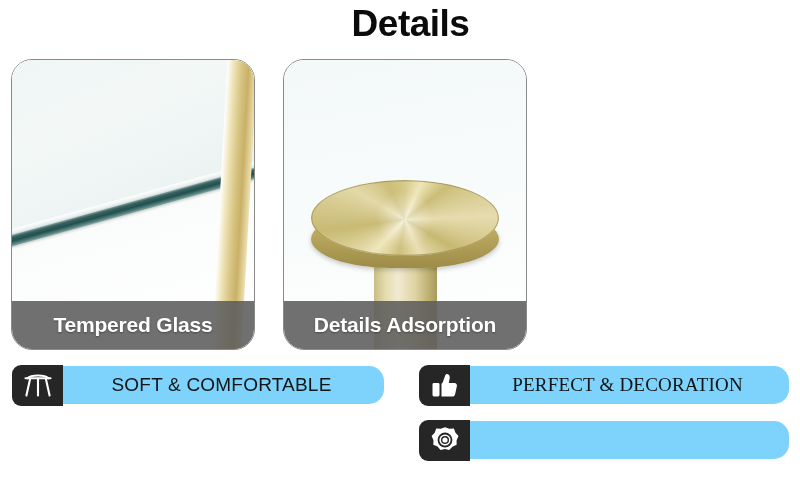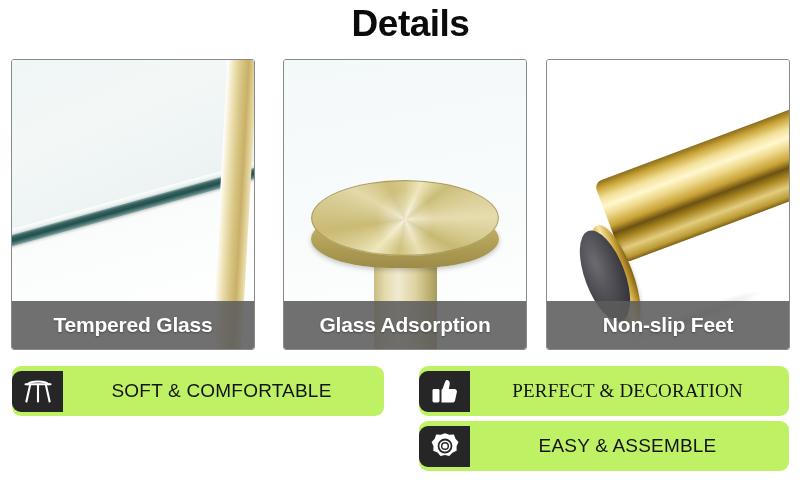--- a/index.html
+++ b/index.html
@@ -20,21 +20,21 @@
     color:#0b0b0b;
     line-height:44px;
     padding-left:21px;
   }
 
   
   .cards { position:absolute; left:0; top:59px; width:800px; height:292px; }
   .card {
     position:absolute; top:0; width:244px; height:291px;
     border:1.3px solid #8a8a8a;
-    border-radius:3px;
+    border-radius:21px;
     background:#ffffff;
     overflow:hidden;
   }
   .card.c1 { left:11px; }
   .card.c2 { left:283px; }
   .card.c3 { left:546px; }
 
   .photo { position:absolute; inset:0; overflow:hidden; }
 
   
@@ -134,23 +134,23 @@
     color:#ffffff;
     font-size:21px; font-weight:bold;
     display:flex; align-items:center; justify-content:center;
     letter-spacing:-0.2px;
     text-shadow:0 1px 2px rgba(0,0,0,.35);
   }
 
   
   .features { position:absolute; left:0; top:366px; width:800px; height:122px; }
   .fbar {
-    position:absolute; height:50px;
-    background:#bef264;
-    border-radius:9px;
+    position:absolute; height:38px;
+    background:#7dd3fc;
+    border-radius:15px;
     display:flex; align-items:center;
   }
   .fbar.f1 { left:12px;  top:0;   width:372px; }
   .fbar.f2 { left:419px; top:0;   width:370px;font-family:Liberation Serif, serif; }
   .fbar.f3 { left:12px;  top:55px; width:372px; }
   .fbar.f4 { left:419px; top:55px; width:370px; }
 
   .ficon {
     width:51px; height:41px;
     background:#262626;
@@ -186,33 +186,23 @@
       <div class="caption">Tempered Glass</div>
     </div>
 
     <div class="card c2">
       <div class="photo">
         <div class="knob-bg"></div>
         <div class="knob-shaft"></div>
         <div class="knob-side"></div>
         <div class="knob-top"></div>
       </div>
-      <div class="caption">Glass Adsorption</div>
-    </div>
-
-    <div class="card c3">
-      <div class="photo">
-        <div class="foot-bg"></div>
-        <div class="foot-shadow"></div>
-        <div class="leg-tube"></div>
-        <div class="foot-ring"></div>
-        <div class="foot-rubber"></div>
-      </div>
-      <div class="caption">Non-slip Feet</div>
-    </div>
+      <div class="caption">Details Adsorption</div>
+    </div>
+
 
   </div>
 
   <div class="features">
 
     <div class="fbar f1">
       <div class="ficon">
         <svg width="30" height="26" viewBox="0 0 30 26" fill="none" stroke="#ffffff" stroke-width="2.1" stroke-linecap="round">
           <path d="M2.5 6.2 H27.5"></path>
           <path d="M4.6 6.2 C8 2.6 22 2.6 25.4 6.2"></path>
@@ -238,18 +228,17 @@
     <div class="fbar f4">
       <div class="ficon">
         <svg width="30" height="28" viewBox="0 0 30 28">
           <path fill="#ffffff" d="M15 1.2 l4.4 1.6 4.5-.4 1.6 4.3 3 3.4 -1.9 4.1 0 4.6 -4.2 1.9 -3.2 3.3 -4.2-1.1 -4.5 1.1 -3-3.4 -4.2-1.8 .2-4.6 -1.9-4.2 3.1-3.3 1.5-4.3 4.5.4 z"></path>
           <circle cx="15" cy="14" r="7.4" fill="#262626"></circle>
           <circle cx="15" cy="14" r="5.6" fill="#ffffff"></circle>
           <circle cx="15" cy="14" r="4.0" fill="#262626"></circle>
           <circle cx="15" cy="14" r="2.6" fill="#ffffff"></circle>
         </svg>
       </div>
-      <div class="flabel">EASY &amp; ASSEMBLE</div>
     </div>
 
   </div>
 
 </div>
 
 </body></html>

